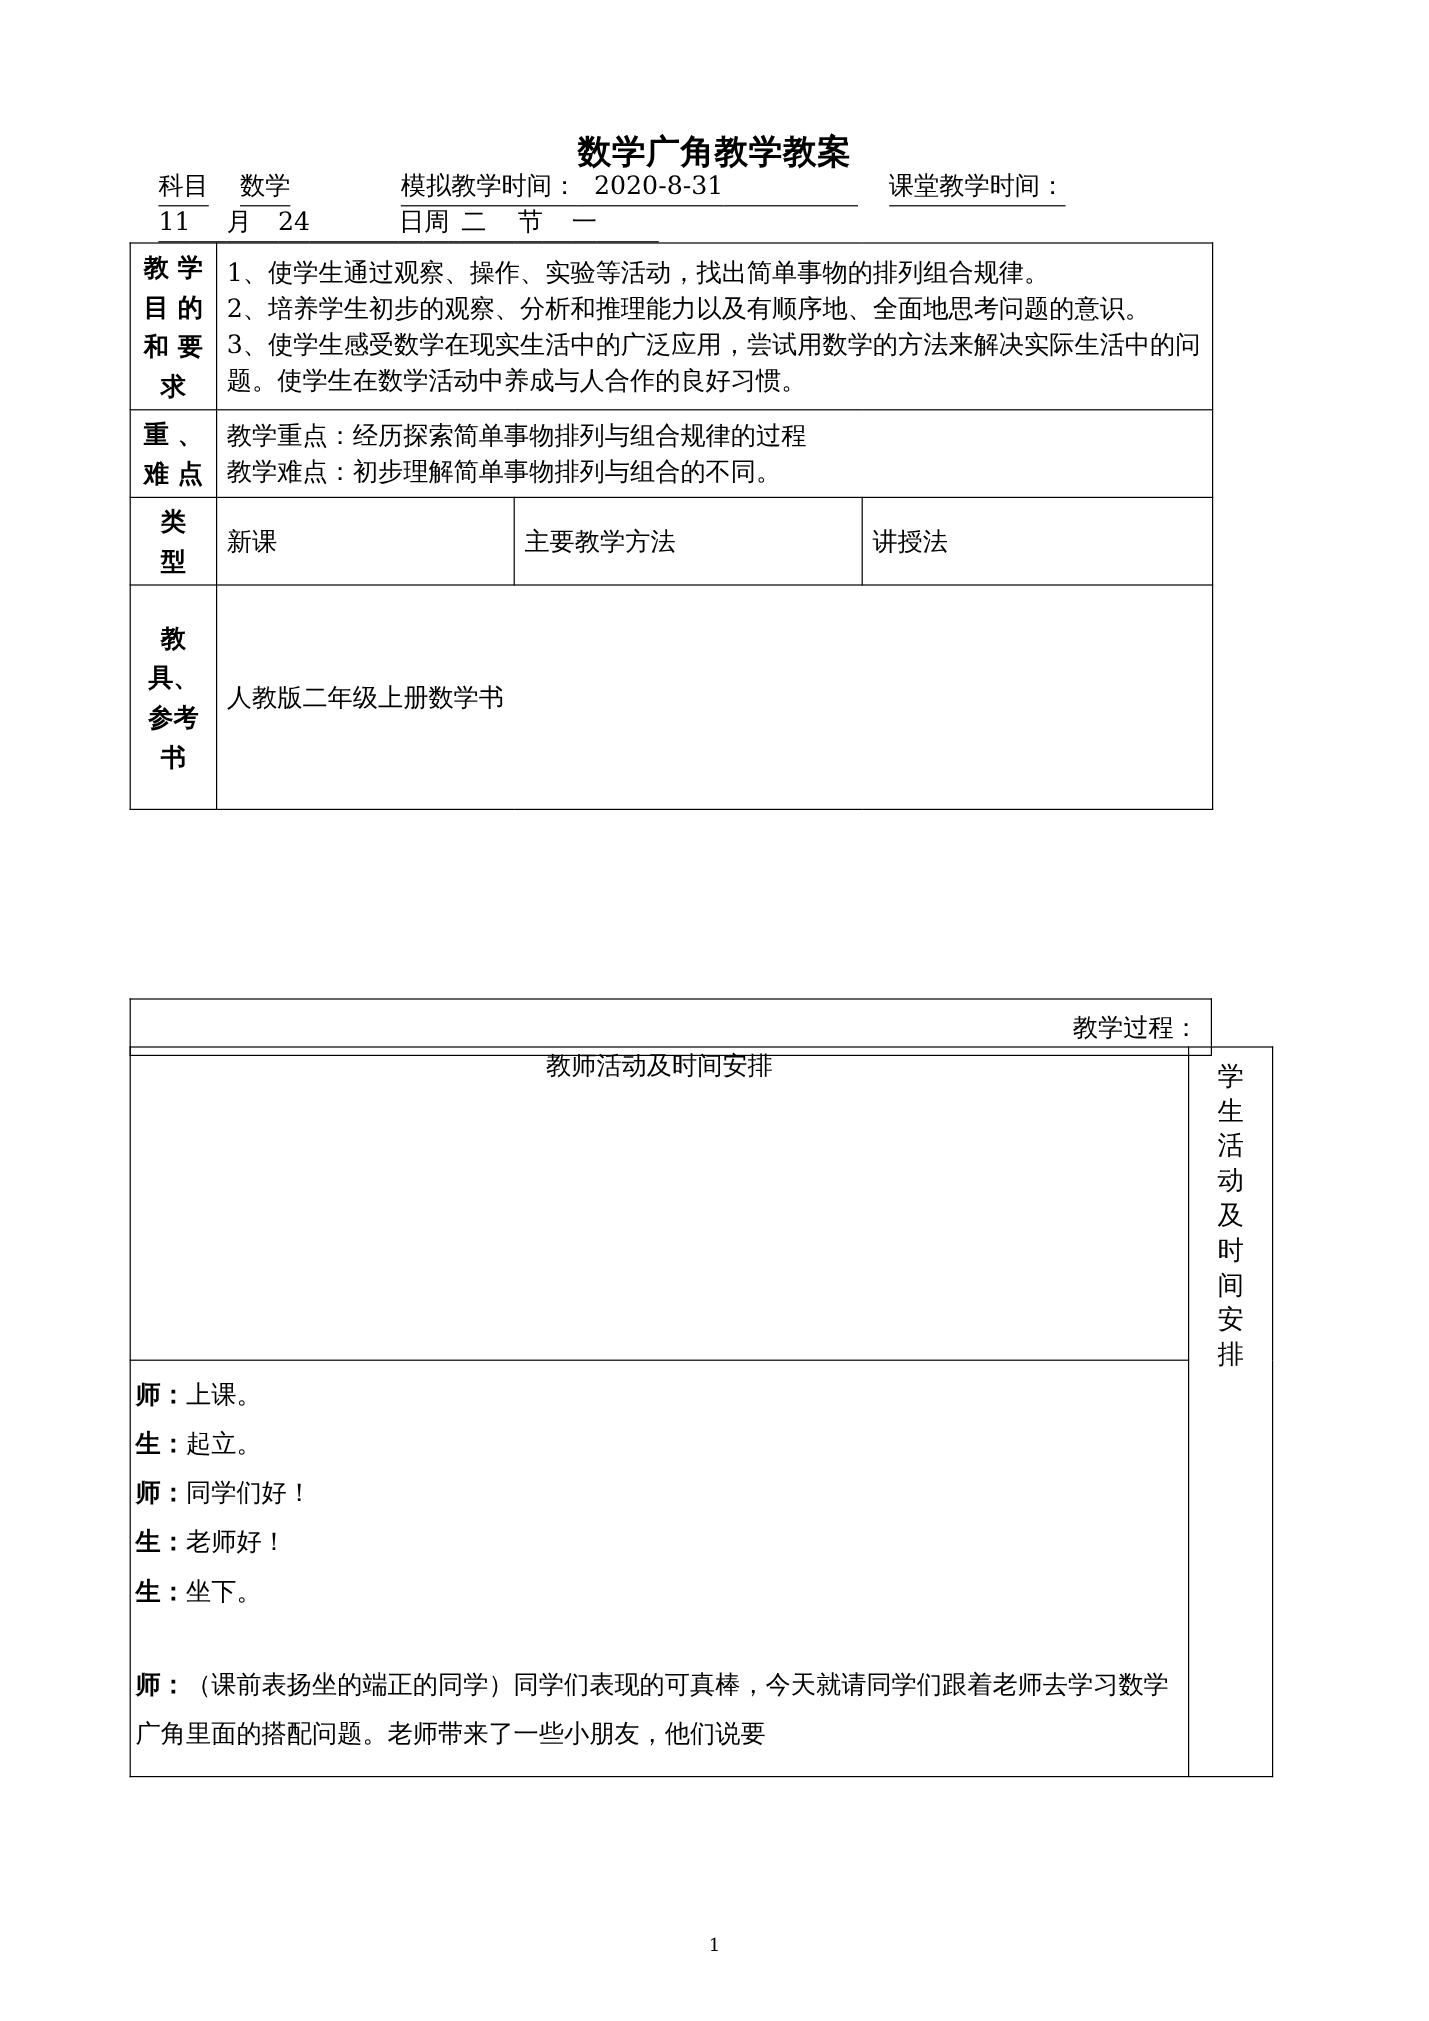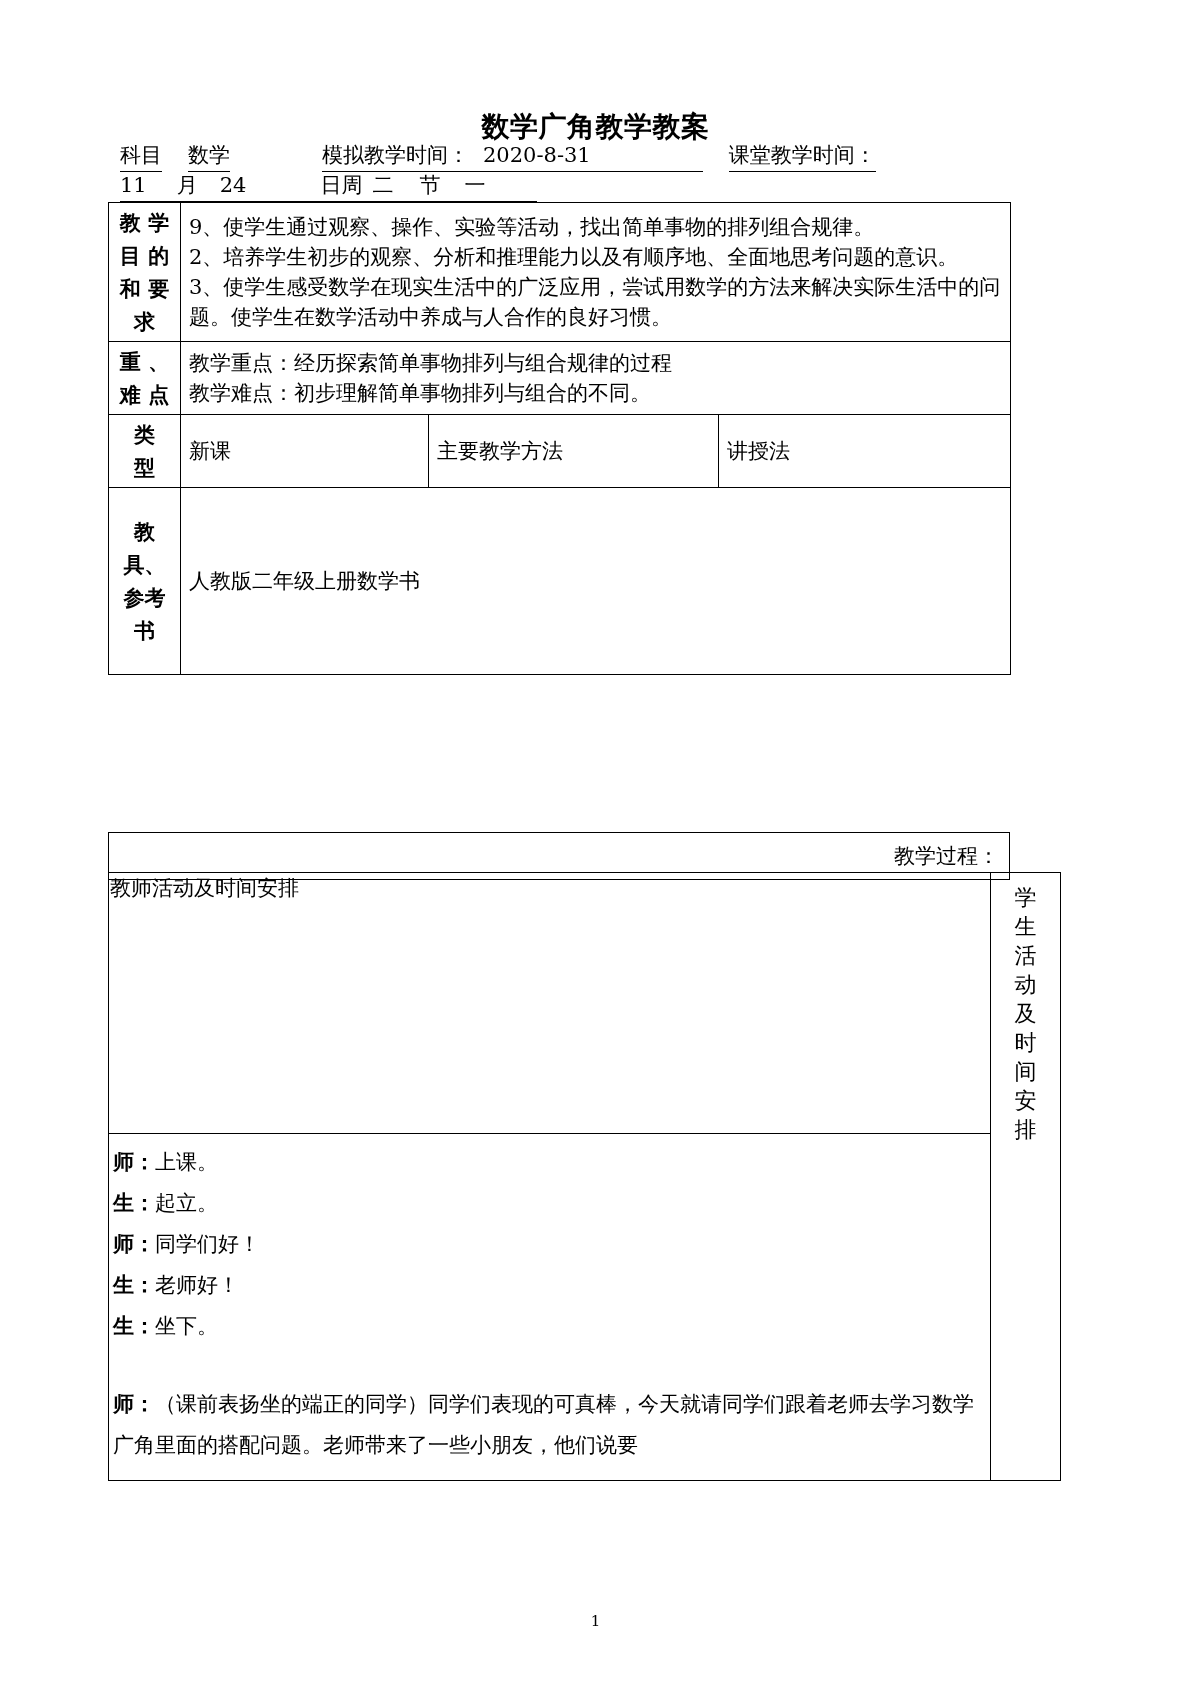--- a/index.html
+++ b/index.html
@@ -33,21 +33,21 @@
     text-align: center;
     font-family: "DejaVu Sans", "Liberation Sans", sans-serif;
     font-weight: bold;
     font-size: 28px;
     letter-spacing: 0.5px;
   }
 
   
   .meta {
     position: absolute;
-    left: 120px;
+    left: 132px;
     top: 142px;
     width: 960px;
     font-size: 21px;
     line-height: 30px;
     white-space: nowrap;
   }
   .meta-row {
     display: flex;
     align-items: flex-end;
     height: 30px;
@@ -141,21 +141,21 @@
     border-collapse: collapse;
     table-layout: fixed;
   }
   .low-tbl td {
     border: 1.3px solid #000;
     vertical-align: top;
     font-size: 21px;
   }
   .act-head {
     height: 258px;
-    text-align: left;
+    text-align: center;
     vertical-align: middle;
     font-size: 22px;
     margin-left: 24px;
   }
   .vcol {
     width: 70px;
     text-align: center;
     vertical-align: top;
     padding-top: 10px;
   }
@@ -242,21 +242,21 @@
     <tbody>
 
       <tr>
         <td class="lbl-cell">
           <span class="lbl-stack">教 学
 目 的
 和 要
 求</span>
         </td>
         <td colspan="3" class="body-cell objectives">
-          <div>9、使学生通过观察、操作、实验等活动，找出简单事物的排列组合规律。</div>
+          <div>1、使学生通过观察、操作、实验等活动，找出简单事物的排列组合规律。</div>
           <div>2、培养学生初步的观察、分析和推理能力以及有顺序地、全面地思考问题的意识。</div>
           <div>3、使学生感受数学在现实生活中的广泛应用，尝试用数学的方法来解决实际生活中的问题。使学生在数学活动中养成与人合作的良好习惯。</div>
         </td>
       </tr>
 
       <tr>
         <td class="lbl-cell">
           <span class="lbl-stack">重 、
 难 点</span>
         </td>

